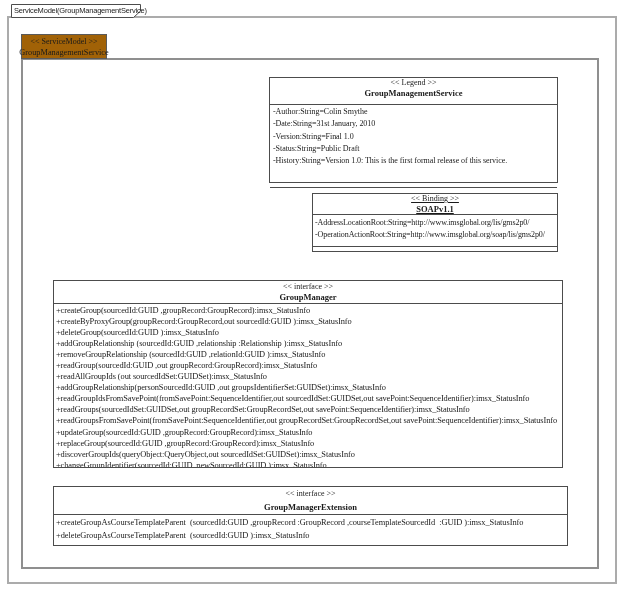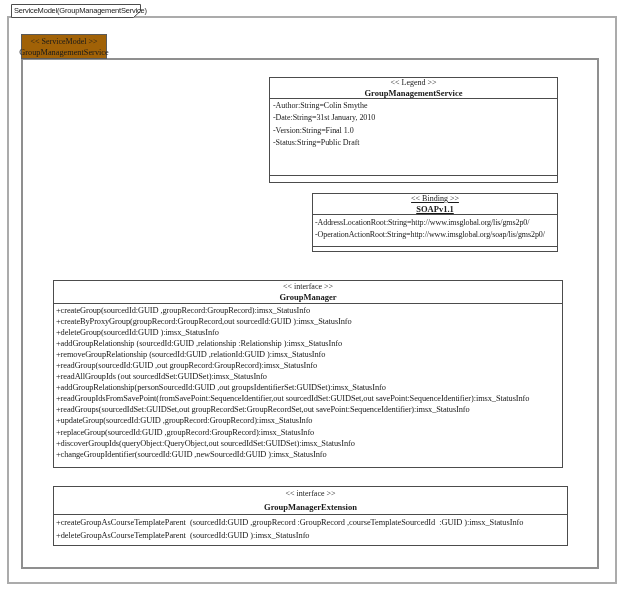--- a/index.html
+++ b/index.html
@@ -31,21 +31,21 @@
              display:flex;flex-direction:column;z-index:3;}
   .cls-header{display:flex;flex-direction:column;align-items:center;justify-content:center;
               text-align:center;flex:0 0 auto;}
   .stereo{font-size:8px;line-height:10px;white-space:nowrap;}
   .cls-name{font-size:8.5px;font-weight:bold;line-height:10px;white-space:nowrap;}
   .cls-section{border-top:1px solid #4c4c4c;overflow:hidden;}
   .member-line{white-space:pre;overflow:hidden;}
   .cls-empty{flex:1 1 auto;}
 
   
-  .legend-box{left:269px;top:77px;width:289px;height:106px;}
+  .legend-box{left:269px;top:77px;width:289px;height:106px;gap:6px;}
   .legend-box .cls-header{height:20px;}
   .legend-box .cls-attrs{height:75px;flex:0 0 auto;padding:1px 3px 0 3px;}
   .legend-box .member-line{font-size:8px;line-height:12.3px;letter-spacing:-0.05px;}
 
   
   .binding-box{left:312px;top:193px;width:246px;height:59px;}
   .binding-box .cls-header{height:20px;text-decoration:underline;}
   .binding-box .cls-attrs{height:29px;flex:0 0 auto;padding:2px 2px 0 2px;}
   .binding-box .member-line{font-size:8px;line-height:12.2px;letter-spacing:-0.1px;}
 
@@ -85,20 +85,21 @@
   <div class="uml-class legend-box">
     <div class="cls-header">
       <div class="stereo">&lt;&lt; Legend &gt;&gt;</div>
       <div class="cls-name">GroupManagementService</div>
     </div>
     <div class="cls-section cls-attrs">
         <div class="member-line">-Author:String=Colin Smythe</div>
         <div class="member-line">-Date:String=31st January, 2010</div>
         <div class="member-line">-Version:String=Final 1.0</div>
         <div class="member-line">-Status:String=Public Draft</div>
+        <div class="member-line">-History:String=Version 1.0: This is the first formal release of this service.</div>
       </div>
     <div class="cls-section cls-empty"></div>
   </div>
 
   <div class="uml-class binding-box">
     <div class="cls-header">
       <div class="stereo">&lt;&lt; Binding  &gt;&gt;</div>
       <div class="cls-name">SOAPv1.1</div>
     </div>
     <div class="cls-section cls-attrs">
@@ -117,20 +118,21 @@
         <div class="member-line">+createGroup(sourcedId:GUID ,groupRecord:GroupRecord):imsx_StatusInfo</div>
         <div class="member-line">+createByProxyGroup(groupRecord:GroupRecord,out sourcedId:GUID ):imsx_StatusInfo</div>
         <div class="member-line">+deleteGroup(sourcedId:GUID ):imsx_StatusInfo</div>
         <div class="member-line">+addGroupRelationship (sourcedId:GUID ,relationship :Relationship ):imsx_StatusInfo</div>
         <div class="member-line">+removeGroupRelationship (sourcedId:GUID ,relationId:GUID ):imsx_StatusInfo</div>
         <div class="member-line">+readGroup(sourcedId:GUID ,out groupRecord:GroupRecord):imsx_StatusInfo</div>
         <div class="member-line">+readAllGroupIds (out sourcedIdSet:GUIDSet):imsx_StatusInfo</div>
         <div class="member-line">+addGroupRelationship(personSourcedId:GUID ,out groupsIdentifierSet:GUIDSet):imsx_StatusInfo</div>
         <div class="member-line">+readGroupIdsFromSavePoint(fromSavePoint:SequenceIdentifier,out sourcedIdSet:GUIDSet,out savePoint:SequenceIdentifier):imsx_StatusInfo</div>
         <div class="member-line">+readGroups(sourcedIdSet:GUIDSet,out groupRecordSet:GroupRecordSet,out savePoint:SequenceIdentifier):imsx_StatusInfo</div>
+        <div class="member-line">+readGroupsFromSavePoint(fromSavePoint:SequenceIdentifier,out groupRecordSet:GroupRecordSet,out savePoint:SequenceIdentifier):imsx_StatusInfo</div>
         <div class="member-line">+updateGroup(sourcedId:GUID ,groupRecord:GroupRecord):imsx_StatusInfo</div>
         <div class="member-line">+replaceGroup(sourcedId:GUID ,groupRecord:GroupRecord):imsx_StatusInfo</div>
         <div class="member-line">+discoverGroupIds(queryObject:QueryObject,out sourcedIdSet:GUIDSet):imsx_StatusInfo</div>
         <div class="member-line">+changeGroupIdentifier(sourcedId:GUID ,newSourcedId:GUID ):imsx_StatusInfo</div>
       </div>
   </div>
 
   <div class="uml-class gme-box">
     <div class="cls-header">
       <div class="stereo">&lt;&lt; interface  &gt;&gt;</div>

